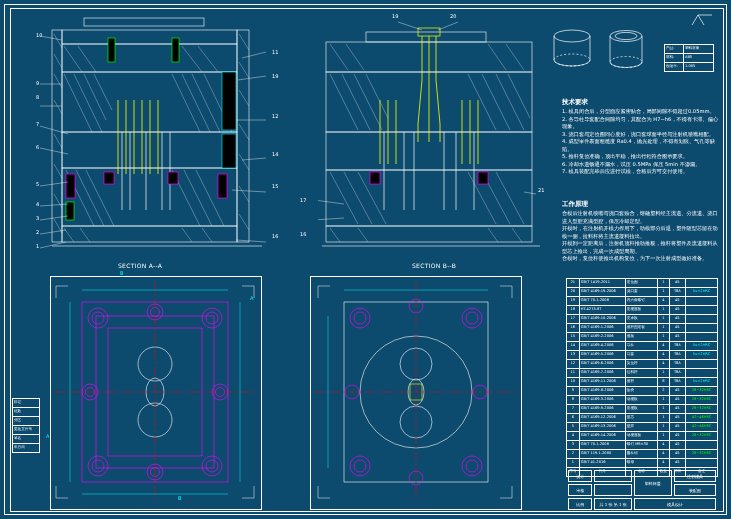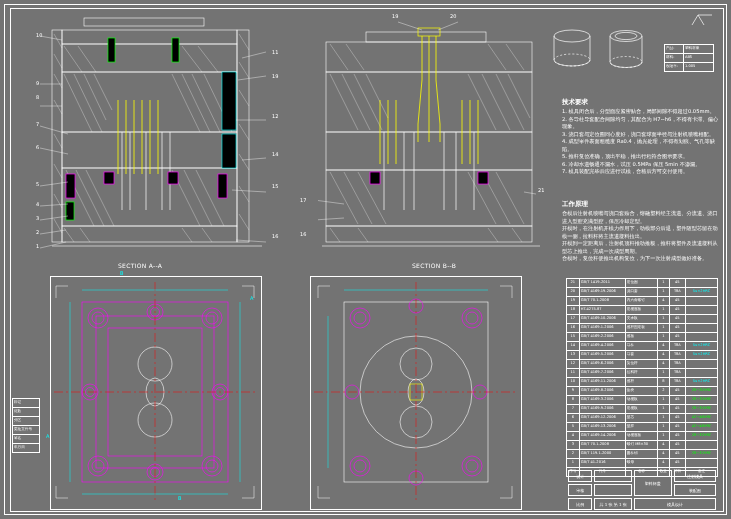--- a/index.html
+++ b/index.html
@@ -1,17 +1,17 @@
 <!DOCTYPE html>
 <html><head>
 <meta charset="utf-8">
 <style>
   html,body{margin:0;padding:0;background:#000;}
   body{width:731px;height:519px;overflow:hidden;font-family:"DejaVu Sans","Liberation Sans",sans-serif;}
-  #sheet{position:relative;width:731px;height:519px;background:#737373;}
+  #sheet{position:relative;width:731px;height:519px;background:#0c4a6e;}
   .abs{position:absolute;}
   .frame{border:1px solid #ffffff;}
   .lbl{color:#ffffff;font-size:5px;line-height:1;white-space:nowrap;}
   .lbl-cy{color:#00ffff;font-size:5px;line-height:1;white-space:nowrap;}
   .secttl{color:#ffffff;font-size:6px;letter-spacing:.3px;white-space:nowrap;}
   .txtblk{color:#ffffff;font-size:5.2px;line-height:1.45;white-space:pre-wrap;}
   .txthd{color:#ffffff;font-size:6.5px;font-weight:bold;}
   .tbl{border-collapse:collapse;}
   .tbl td{border:1px solid #ffffff;color:#ffffff;font-size:3.6px;line-height:1;padding:0 1px;height:8px;text-align:center;white-space:nowrap;overflow:hidden;}
   .tbl td.l{text-align:left;}

